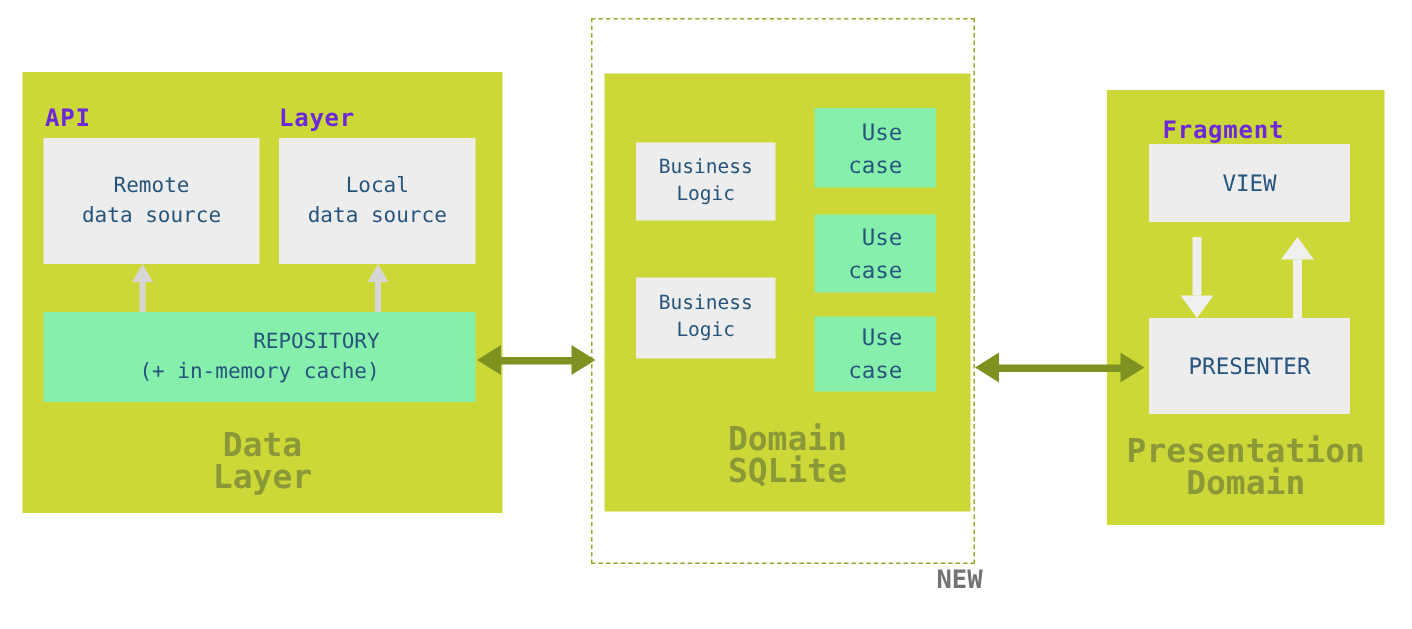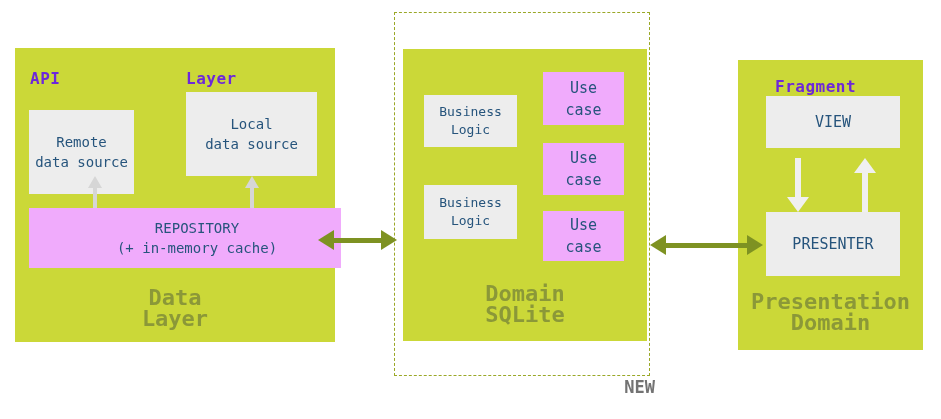--- a/index.html
+++ b/index.html
@@ -6,21 +6,21 @@
   .canvas{
     position:relative;width:941px;height:419px;background:#ffffff;
     font-family:"DejaVu Sans Mono","Liberation Mono",monospace;overflow:hidden;
   }
   .green{position:absolute;background:#cbd838;}
   .box{
     position:absolute;background:#ededed;color:#26547c;
     display:flex;align-items:center;justify-content:center;
     text-align:center;white-space:pre-line;font-size:14px;line-height:20px;
   }
-  .box.mid{background:#f0abfc;}
+  .box.mid{background:#86efac;text-align:right;}
   .lbl{
     position:absolute;color:#6d28d9;font-weight:bold;font-size:16px;
     letter-spacing:0.5px;line-height:19px;white-space:nowrap;
   }
   .layer-title{
     position:absolute;left:0;width:100%;text-align:center;color:#8b9838;
     font-weight:bold;font-size:22px;line-height:21px;white-space:pre-line;
   }
   
   .dashed{position:absolute;left:394px;top:12px;width:256px;height:364px;
@@ -49,35 +49,35 @@
 </style>
 </head>
 <body>
 
 <div class="canvas">
 
   <div class="green" style="left:15px;top:48px;width:320px;height:294px;">
     <div class="lbl" style="left:15px;top:21px;">API</div>
     <div class="lbl" style="left:171px;top:21px;">Layer</div>
 
-    <div class="box" style="left:14px;top:44px;width:105px;height:84px;margin-top:18px;">Remote
+    <div class="box" style="left:14px;top:44px;width:144px;height:84px;">Remote
 data source</div>
     <div class="box" style="left:171px;top:44px;width:131px;height:84px;">Local
 data source</div>
 
     <div class="uparrow-sm" style="left:73px;top:128px;">
       <div class="head"></div>
       <div class="stem"></div>
     </div>
     <div class="uparrow-sm" style="left:230px;top:128px;">
       <div class="head"></div>
       <div class="stem"></div>
     </div>
 
-    <div class="box mid" style="left:14px;top:160px;width:288px;height:60px;padding-left:24px;">REPOSITORY
+    <div class="box mid" style="left:14px;top:160px;width:288px;height:60px;">REPOSITORY
 (+ in-memory cache)</div>
 
     <div class="layer-title" style="top:239px;">Data
 Layer</div>
   </div>
 
   <div class="dashed">
     <div class="green" style="left:8px;top:36px;width:244px;height:292px;">
       <div class="box" style="left:21px;top:46px;width:93px;height:52px;font-size:13px;line-height:18px;">Business
 Logic</div>

